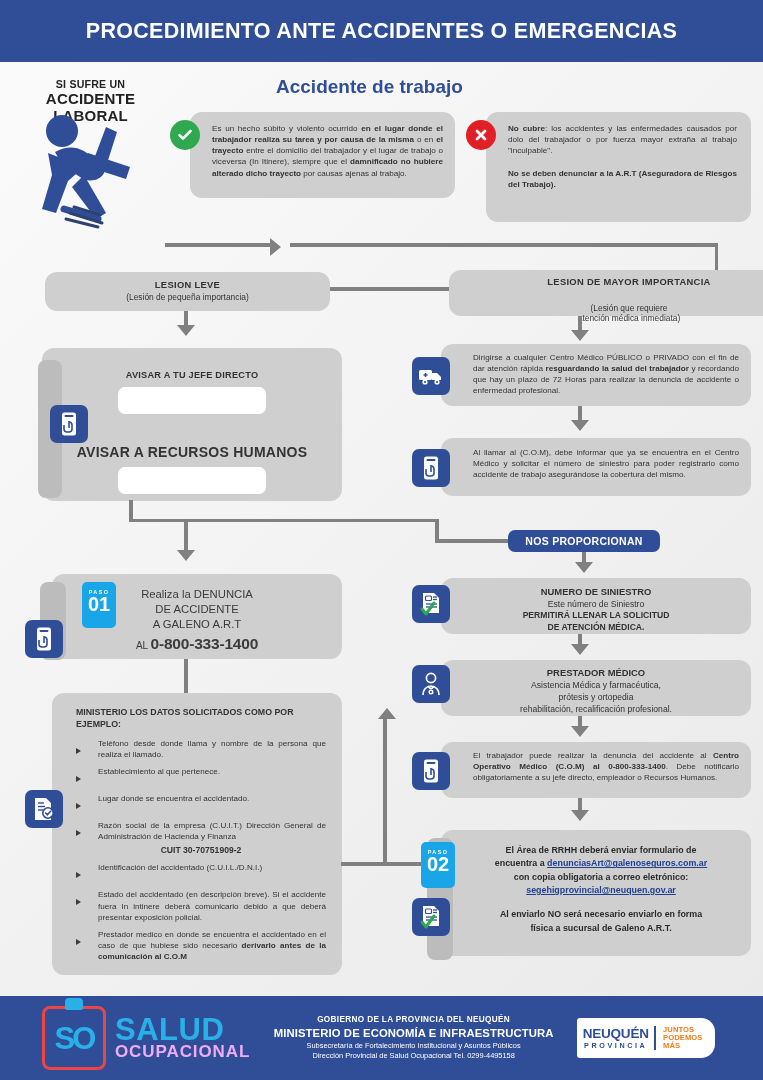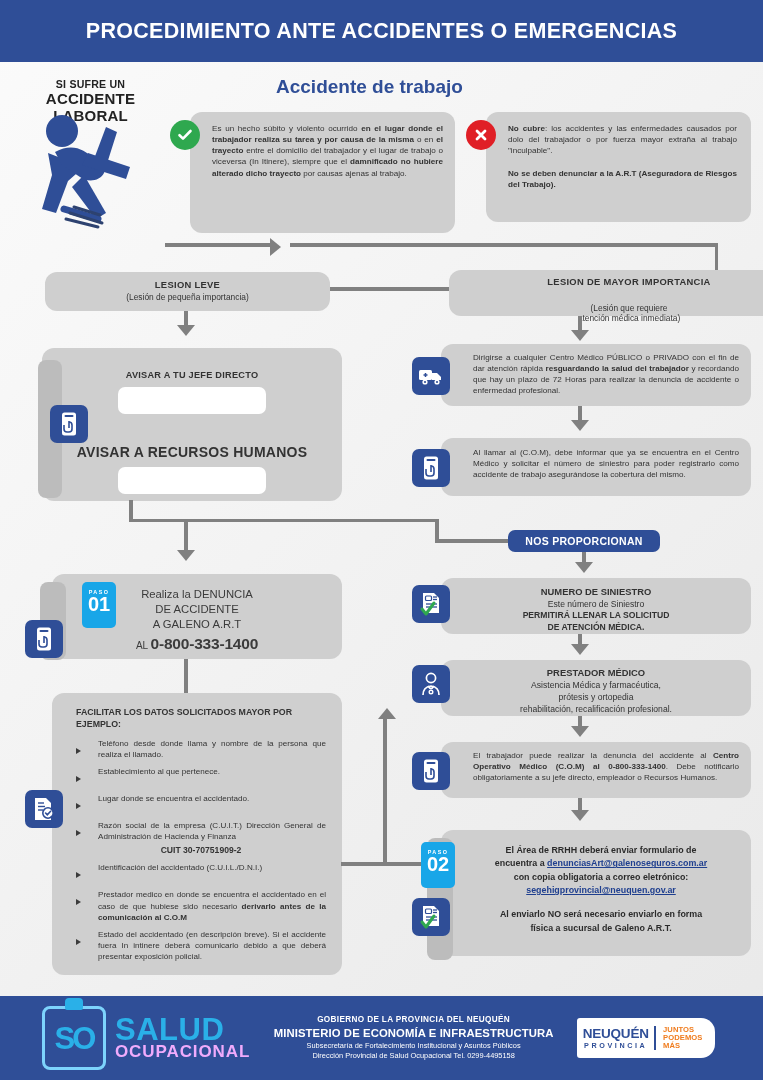--- a/index.html
+++ b/index.html
@@ -25,21 +25,21 @@
   }
 
   
   .footer{
     position:absolute;left:0;top:996px;width:763px;height:84px;
     background:#2f4e97;
   }
   .footer-inner{display:flex;align-items:center;height:84px;padding:0 30px;box-sizing:border-box;}
   .logo-so{display:flex;align-items:center;margin-left:12px;}
   .clipboard{
-    width:58px;height:58px;border:3px solid #7dd3fc;border-radius:8px;position:relative;
+    width:58px;height:58px;border:3px solid #ef4444;border-radius:8px;position:relative;
     display:flex;align-items:center;justify-content:center;
   }
   .clip-top{position:absolute;top:-11px;left:50%;transform:translateX(-50%);
     width:18px;height:12px;background:#2ab0e8;border-radius:4px 4px 2px 2px;}
   .so-letters{font-size:31px;font-weight:bold;color:#2ab0e8;line-height:1;letter-spacing:-3px;}
   .logo-words{margin-left:9px;line-height:.92;}
   .logo-words .l1{font-size:31px;font-weight:bold;color:#2ab0e8;letter-spacing:.5px;}
   .logo-words .l2{font-size:17px;font-weight:bold;color:#f0abfc;letter-spacing:.9px;}
   .gov-block{flex:1;text-align:center;color:#fff;line-height:1.32;}
   .gov-block .g1{font-size:8.2px;font-weight:bold;letter-spacing:.35px;}
@@ -124,21 +124,21 @@
     <path d="M42 104 L76 114" stroke="#2f4e97" stroke-width="7" stroke-linecap="round" fill="none"></path>
     <g stroke="#2d4270" stroke-width="3" stroke-linecap="round">
       <line x1="48" y1="108" x2="80" y2="118"></line>
       <line x1="44" y1="114" x2="76" y2="122"></line>
       <line x1="52" y1="102" x2="78" y2="110"></line>
     </g>
   </svg>
 
   <div class="abs" style="left:276px;top:76px;font-size:19px;font-weight:bold;color:#2f4e97;">Accidente de trabajo</div>
 
-  <div class="abs gbox" style="left:190px;top:112px;width:265px;height:121px;">
+  <div class="abs gbox" style="left:190px;top:112px;width:265px;height:86px;">
     <div class="txt" style="padding:11px 12px 0 22px;text-align:justify;">Es un hecho súbito y violento ocurrido <b>en el lugar donde el trabajador realiza su tarea y por causa de la misma</b> o en <b>el trayecto</b> entre el domicilio del trabajador y el lugar de trabajo o viceversa (In Itinere), siempre que el <b>damnificado no hubiere alterado dicho trayecto</b> por causas ajenas al trabajo.</div>
   </div>
   <div class="abs" style="left:170px;top:120px;width:30px;height:30px;border-radius:50%;background:#2fa84f;
       display:flex;align-items:center;justify-content:center;z-index:4;">
     <svg width="18" height="18" viewBox="0 0 18 18">
         <path d="M3.5 9.2 L7 12.6 L14.5 5" stroke="#fff" stroke-width="2.6" fill="none" stroke-linecap="round" stroke-linejoin="round"></path>
       </svg>
   </div>
 
   <div class="abs gbox" style="left:486px;top:112px;width:265px;height:110px;">
@@ -252,21 +252,21 @@
       <rect x="4" y="1.5" width="14" height="23" rx="2.5" fill="#fff"></rect>
       <rect x="6.5" y="4" width="9" height="2" rx="1" fill="#2f4e97"></rect>
       <path d="M11 10 v7 M11 11 q3 0 3 3 v4 q0 3 -3 3 h-2 q-3 0 -3 -3 v-4" stroke="#2f4e97" stroke-width="1.6" fill="none"></path>
     </svg>
   </div>
   <div class="ln" style="left:184px;top:659px;width:3.5px;height:34px;"></div>
 
   <div class="abs gbox" style="left:52px;top:693px;width:290px;height:282px;">
     <div style="padding:14px 16px 0 24px;">
       <div style="font-size:8.8px;font-weight:bold;line-height:1.35;margin-bottom:7px;">
-        <span>FACILITAR LOS DATOS SOLICITADOS MAYOR POR</span><br>
+        <span>MINISTERIO LOS DATOS SOLICITADOS COMO POR</span><br>
         <span>EJEMPLO:</span>
       </div>
       <div>
           <div class="li">
             <span class="bl"><span class="bullet"></span></span>
             <span class="tx txt">Teléfono desde donde llama y nombre de la persona que realiza el llamado.</span>
           </div>
           <div class="li">
             <span class="bl"><span class="bullet"></span></span>
             <span class="tx txt">Establecimiento al que pertenece.</span>
@@ -279,25 +279,25 @@
             <span class="bl"><span class="bullet"></span></span>
             <span class="tx txt">Razón social de la empresa (C.U.I.T.) Dirección General de Administración de Hacienda y Finanza</span>
           </div>
           <div style="text-align: center; font-size: 8.6px; font-weight: bold; margin: -3px 0px 7px;">CUIT 30-70751909-2</div>
           <div class="li">
             <span class="bl"><span class="bullet"></span></span>
             <span class="tx txt">Identificación del accidentado (C.U.I.L./D.N.I.)</span>
           </div>
           <div class="li">
             <span class="bl"><span class="bullet"></span></span>
+            <span class="tx txt">Estado del accidentado (en descripción breve). Si el accidente fuera In intinere deberá comunicarlo debido a que deberá presentar exposición policial.</span>
+          </div>
+          <div class="li">
+            <span class="bl"><span class="bullet"></span></span>
             <span class="tx txt">Prestador medico en donde se encuentra el accidentado en el caso de que hubiese sido necesario <b>derivarlo antes de la comunicación al C.O.M</b></span>
-          </div>
-          <div class="li">
-            <span class="bl"><span class="bullet"></span></span>
-            <span class="tx txt">Estado del accidentado (en descripción breve). Si el accidente fuera In intinere deberá comunicarlo debido a que deberá presentar exposición policial.</span>
           </div>
         </div>
     </div>
   </div>
   <div class="icon-sq" style="left:25px;top:790px;">
     <svg width="24" height="26" viewBox="0 0 24 26">
       <path d="M3 2 h11 l5 5 v17 h-16 z" fill="#fff"></path>
       <g stroke="#2f4e97" stroke-width="1.4">
         <line x1="6" y1="7" x2="12" y2="7"></line>
           <line x1="6" y1="10.5" x2="13" y2="10.5"></line>

